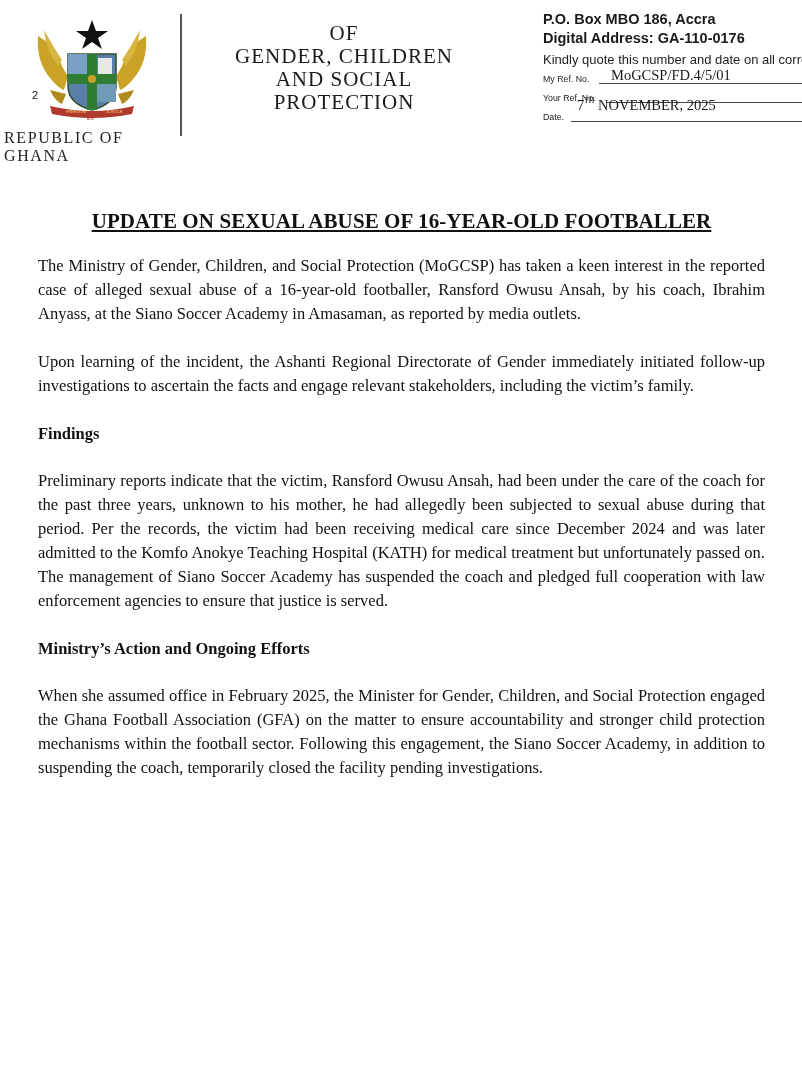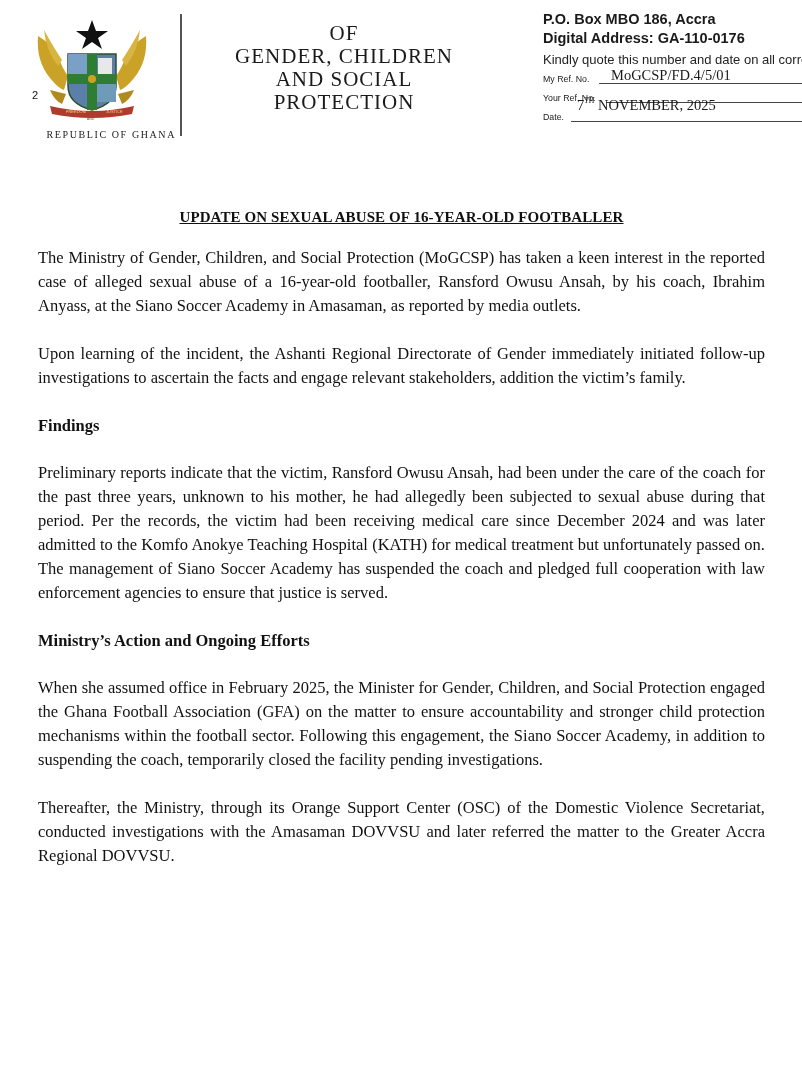--- a/index.html
+++ b/index.html
@@ -5,40 +5,40 @@
   html, body { margin: 0; padding: 0; background: #ffffff; }
   body {
     width: 802px; height: 1080px; overflow: hidden; position: relative;
     color: #111;
     font-family: "Liberation Serif", serif;
   }
   .letterhead { position: absolute; left: 0; top: 0; width: 802px; height: 150px; }
   .crest-wrap { position: absolute; left: 4px; top: 8px; width: 170px; height: 135px; }
   .crest { position: absolute; left: 24px; top: 8px; width: 128px; height: 108px; }
   .republic {
-    position: absolute; left: 0; top: 121px; width: 172px; text-align: right;
-    font-family: "Liberation Serif", serif; font-size: 10px; letter-spacing: 1.6px; color: #222;
+    position: absolute; left: 0; top: 121px; width: 172px; text-align: left;
+    font-family: "Liberation Serif", serif; font-size: 16px; letter-spacing: 1.6px; color: #222;
   }
   .vrule { position: absolute; left: 180px; top: 14px; width: 1.5px; height: 122px; background: #555; }
   .ministry {
     position: absolute; left: 232px; top: 22px; width: 224px; text-align: center;
     font-family: "Liberation Serif", serif; font-size: 21px; line-height: 23px; letter-spacing: 1px; color: #1a1a1a;
   }
   .addr { position: absolute; left: 543px; top: 10px; width: 260px; }
   .addr-line { font-family: "Liberation Sans", sans-serif; font-weight: bold; font-size: 14.5px; line-height: 19px; color: #1a1a1a; white-space: nowrap; }
   .kindly { font-family: "Liberation Sans", sans-serif; font-size: 13px; color: #222; margin-top: 4px; white-space: nowrap; }
   .ref-row { position: relative; height: 19px; font-family: "Liberation Sans", sans-serif; font-size: 8.8px; color: #222; }
   .ref-row .lbl { position: absolute; left: 0; bottom: 2px; white-space: nowrap; }
   .ref-row .rule { position: absolute; bottom: 2px; right: -2px; height: 1px; background: #444; }
   .ref-row .val { position: absolute; font-family: "Liberation Serif", serif; font-size: 14.5px; color: #1a1a1a; white-space: nowrap; }
   .ref-row .val sup { font-size: 8px; vertical-align: 7px; font-style: italic; }
 
   .content { position: absolute; left: 38px; top: 209px; width: 727px; }
   .title {
-    text-align: center; font-weight: bold; font-size: 15px; text-decoration: underline;
+    text-align: center; font-weight: bold; font-size: 21px; text-decoration: underline;
     margin: 0 0 20px 0; letter-spacing: 0.1px;
   }
   p.body {
     margin: 0 0 24px 0; font-size: 16.5px; line-height: 24px; text-align: justify;
   }
   h3.section { font-size: 16.5px; font-weight: bold; margin: 0 0 23px 0; line-height: 24px; }
 </style>
 </head>
 <body>
 
@@ -99,19 +99,18 @@
     <div class="ref-row">
       <span class="lbl">Date.</span>
       <span class="rule" style="left:28px;"></span>
     </div>
   </div>
 </div>
 
 <div class="content">
   <div class="title">UPDATE ON SEXUAL ABUSE OF 16-YEAR-OLD FOOTBALLER</div>
   <p class="body">The Ministry of Gender, Children, and Social Protection (MoGCSP) has taken a keen interest in the reported case of alleged sexual abuse of a 16-year-old footballer, Ransford Owusu Ansah, by his coach, Ibrahim Anyass, at the Siano Soccer Academy in Amasaman, as reported by media outlets.</p>
-  <p class="body">Upon learning of the incident, the Ashanti Regional Directorate of Gender immediately initiated follow-up investigations to ascertain the facts and engage relevant stakeholders, addition the victim’s family.</p>
+  <p class="body">Upon learning of the incident, the Ashanti Regional Directorate of Gender immediately initiated follow-up investigations to ascertain the facts and engage relevant stakeholders, including the victim’s family.</p>
   <h3 class="section">Findings</h3>
   <p class="body">Preliminary reports indicate that the victim, Ransford Owusu Ansah, had been under the care of the coach for the past three years, unknown to his mother, he had allegedly been subjected to sexual abuse during that period. Per the records, the victim had been receiving medical care since December 2024 and was later admitted to the Komfo Anokye Teaching Hospital (KATH) for medical treatment but unfortunately passed on. The management of Siano Soccer Academy has suspended the coach and pledged full cooperation with law enforcement agencies to ensure that justice is served.</p>
   <h3 class="section">Ministry’s Action and Ongoing Efforts</h3>
   <p class="body">When she assumed office in February 2025, the Minister for Gender, Children, and Social Protection engaged the Ghana Football Association (GFA) on the matter to ensure accountability and stronger child protection mechanisms within the football sector. Following this engagement, the Siano Soccer Academy, in addition to suspending the coach, temporarily closed the facility pending investigations.</p>
-  <p class="body">Thereafter, the Ministry, through its Orange Support Center (OSC) of the Domestic Violence Secretariat, conducted investigations with the Amasaman DOVVSU and later referred the matter to the Greater Accra Regional DOVVSU.</p>
 </div>
 
 </body></html>

